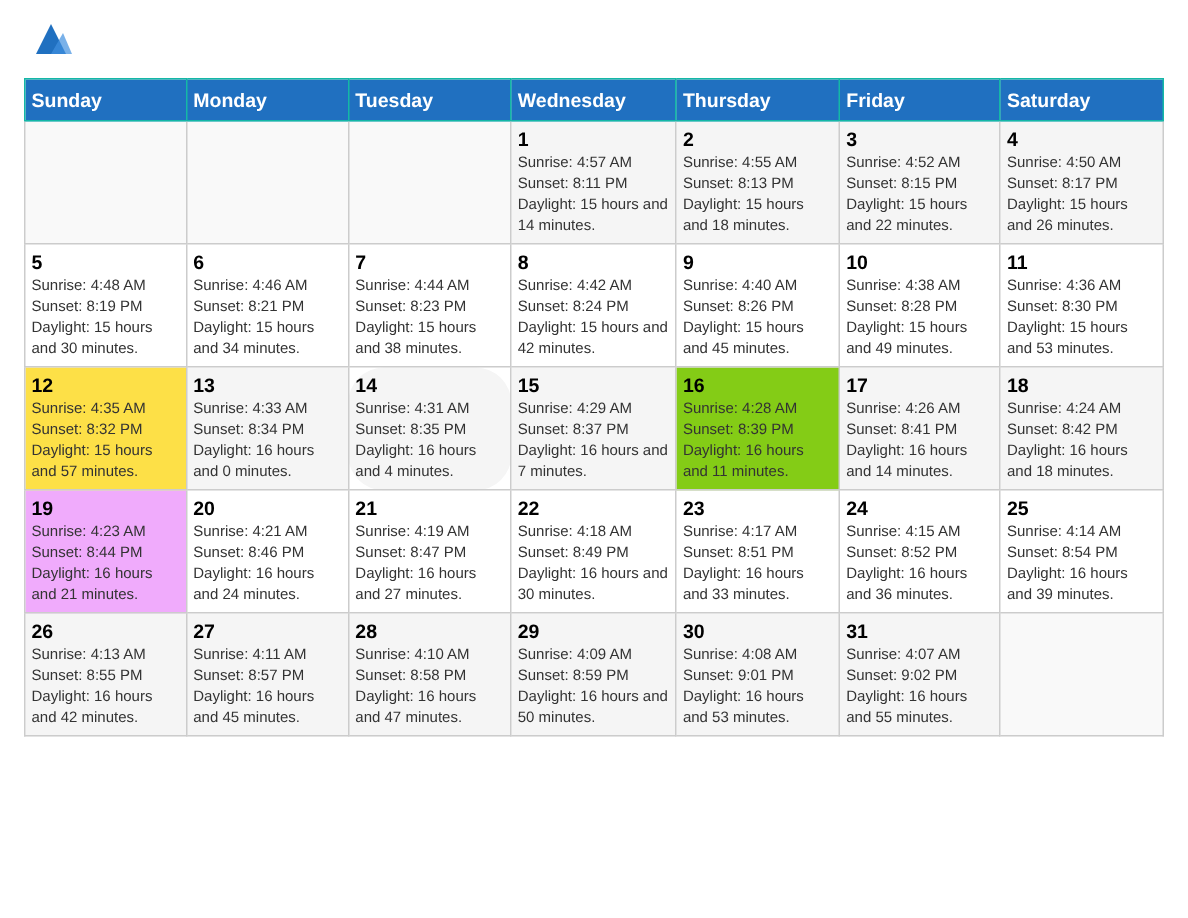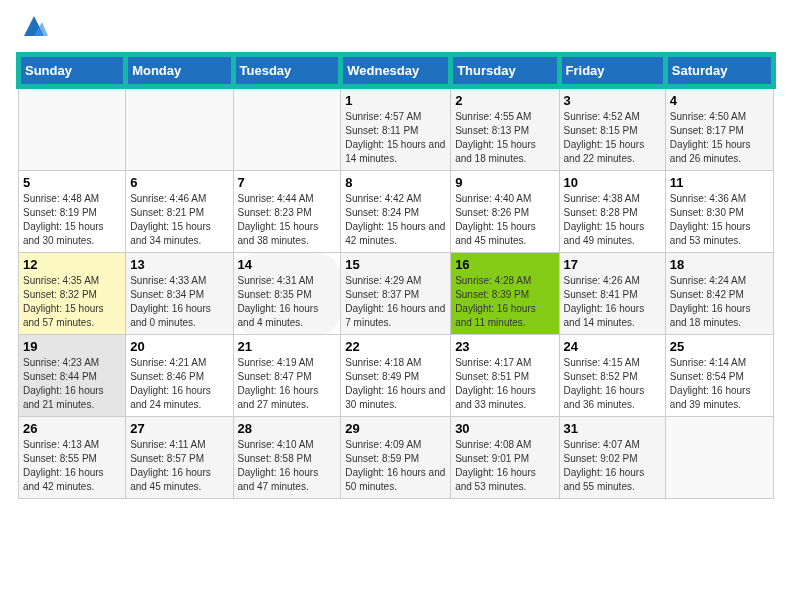--- a/index.html
+++ b/index.html
@@ -48,21 +48,21 @@
       border-collapse: collapse;
       font-size: 11px;
     }
     .calendar th {
       background-color: #2070c0;
       color: #fff;
       padding: 6px 4px;
       text-align: left;
       font-size: 13px;
       font-weight: bold;
-      border: 5px solid #14b8a6;
+      border: 1px solid #14b8a6;
     }
     .calendar td {
       vertical-align: top;
       border: 1px solid #ccc;
       padding: 4px;
       width: 113px;
       min-height: 80px;
       background: #fff;
     }
     .calendar tr:nth-child(odd) td {
@@ -164,21 +164,21 @@
         <td style="background: rgb(255, 255, 255);">
           <span class="day-num">10</span>
           <div class="day-info"><span>Sunrise: 4:38 AM</span><br><span>Sunset: 8:28 PM</span><br><span>Daylight: 15 hours and 49 minutes.</span></div>
         </td>
         <td style="background: rgb(255, 255, 255);">
           <span class="day-num">11</span>
           <div class="day-info"><span>Sunrise: 4:36 AM</span><br><span>Sunset: 8:30 PM</span><br><span>Daylight: 15 hours and 53 minutes.</span></div>
         </td>
       </tr>
       <tr>
-        <td style="background: #fef9c3;">
+        <td style="background: #fde047;">
           <span class="day-num">12</span>
           <div class="day-info"><span>Sunrise: 4:35 AM</span><br><span>Sunset: 8:32 PM</span><br><span>Daylight: 15 hours and 57 minutes.</span></div>
         </td>
         <td style="background: rgb(245, 245, 245);">
           <span class="day-num">13</span>
           <div class="day-info"><span>Sunrise: 4:33 AM</span><br><span>Sunset: 8:34 PM</span><br><span>Daylight: 16 hours and 0 minutes.</span></div>
         </td>
         <td style="background: rgb(245, 245, 245); border-radius: 24px;">
           <span class="day-num">14</span>
           <div class="day-info"><span>Sunrise: 4:31 AM</span><br><span>Sunset: 8:35 PM</span><br><span>Daylight: 16 hours and 4 minutes.</span></div>
@@ -194,21 +194,21 @@
         <td style="background: rgb(245, 245, 245);">
           <span class="day-num">17</span>
           <div class="day-info"><span>Sunrise: 4:26 AM</span><br><span>Sunset: 8:41 PM</span><br><span>Daylight: 16 hours and 14 minutes.</span></div>
         </td>
         <td style="background: rgb(245, 245, 245);">
           <span class="day-num">18</span>
           <div class="day-info"><span>Sunrise: 4:24 AM</span><br><span>Sunset: 8:42 PM</span><br><span>Daylight: 16 hours and 18 minutes.</span></div>
         </td>
       </tr>
       <tr>
-        <td style="background: #e5e5e5;">
+        <td style="background: #f0abfc;">
           <span class="day-num">19</span>
           <div class="day-info"><span>Sunrise: 4:23 AM</span><br><span>Sunset: 8:44 PM</span><br><span>Daylight: 16 hours and 21 minutes.</span></div>
         </td>
         <td style="background: rgb(255, 255, 255);">
           <span class="day-num">20</span>
           <div class="day-info"><span>Sunrise: 4:21 AM</span><br><span>Sunset: 8:46 PM</span><br><span>Daylight: 16 hours and 24 minutes.</span></div>
         </td>
         <td style="background: rgb(255, 255, 255);">
           <span class="day-num">21</span>
           <div class="day-info"><span>Sunrise: 4:19 AM</span><br><span>Sunset: 8:47 PM</span><br><span>Daylight: 16 hours and 27 minutes.</span></div>

